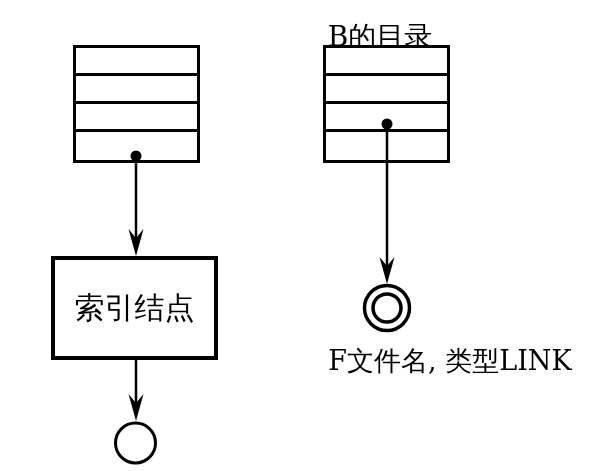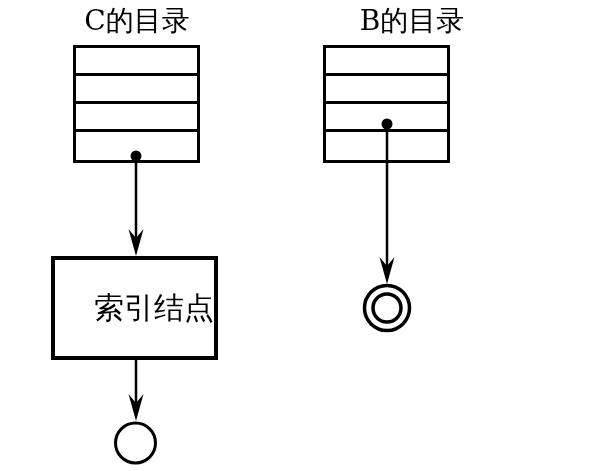--- a/index.html
+++ b/index.html
@@ -22,21 +22,21 @@
   .title {
     position: absolute;
     top: 5px;
     width: 160px;
     text-align: center;
     font-size: 28px;
     line-height: 32px;
     white-space: nowrap;
   }
   .title-c { left: 57px; }
-  .title-b { left: 332px; }
+  .title-b { left: 300px; margin-top: 16px; }
   .dir-table {
     position: absolute;
     top: 45px;
     width: 127px;
     border: 3px solid var(--ink);
     background: var(--bg);
   }
   .dir-c { left: 73px; }
   .dir-b { left: 323px; }
   .dir-row {
@@ -47,21 +47,21 @@
   .inode-box {
     position: absolute;
     left: 51px;
     top: 256px;
     width: 167px;
     height: 104px;
     border: 4px solid var(--ink);
     background: var(--bg);
     display: flex;
     align-items: center;
-    justify-content: flex-end;
+    justify-content: center;
     font-size: 30px;
     white-space: nowrap;
   }
   .caption {
     position: absolute;
     left: 300px;
     top: 345px;
     width: 300px;
     text-align: center;
     font-size: 27px;
@@ -75,21 +75,20 @@
     width: 608px;
     height: 471px;
     pointer-events: none;
   }
 </style>
 </head>
 <body>
 
 <div class="canvas">
 
-  <div class="title title-c">C的目录</div>
 
   <div class="title title-b">B的目录</div>
 
   <div class="dir-table dir-c">
       <div class="dir-row"></div>
       <div class="dir-row"></div>
       <div class="dir-row"></div>
       <div class="dir-row"></div>
     </div>
 
@@ -98,20 +97,21 @@
       <div class="dir-row"></div>
       <div class="dir-row"></div>
       <div class="dir-row"></div>
     </div>
 
   <div class="inode-box">
     <span>索引结点</span>
   </div>
 
   <div class="caption">
+    <div>F文件名, 类型LINK</div>
   </div>
 
   <svg class="connector-layer" width="608" height="471" viewBox="0 0 608 471">
 
     <circle cx="136" cy="156" r="5.5" fill="#000000"></circle>
 
     <line x1="136" y1="156" x2="136" y2="240" stroke="#000000" stroke-width="2.5"></line>
     <path d="M136 256 L128.5 229 L136 238 L143.5 229 Z" fill="#000000"></path>
 
     <line x1="136" y1="360" x2="136" y2="406" stroke="#000000" stroke-width="2.5"></line>

